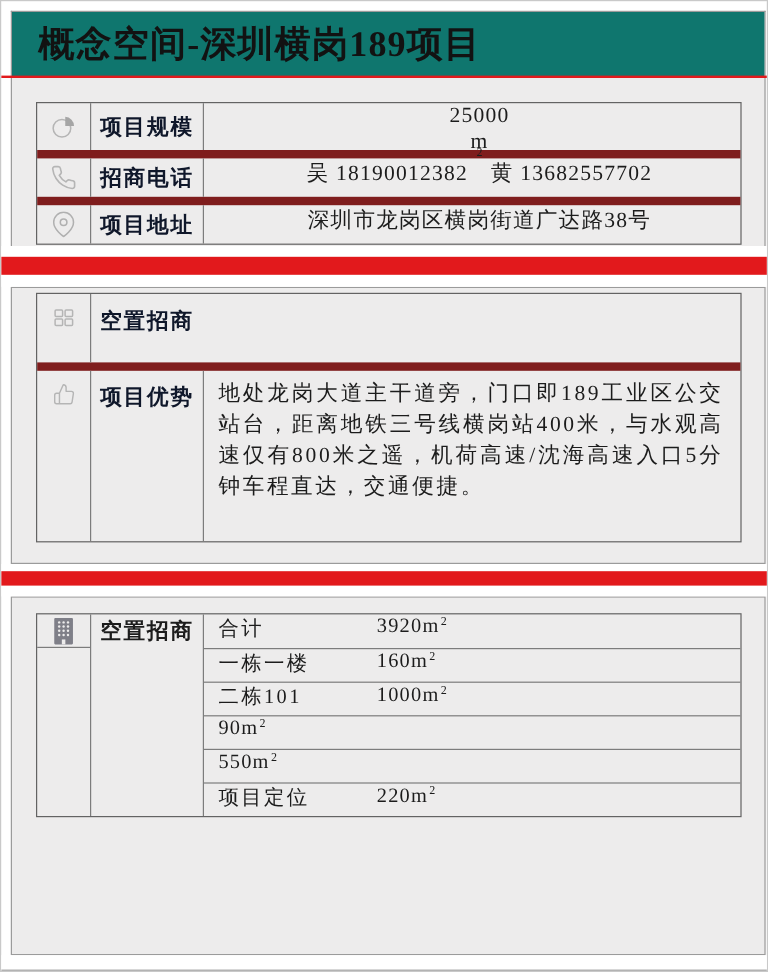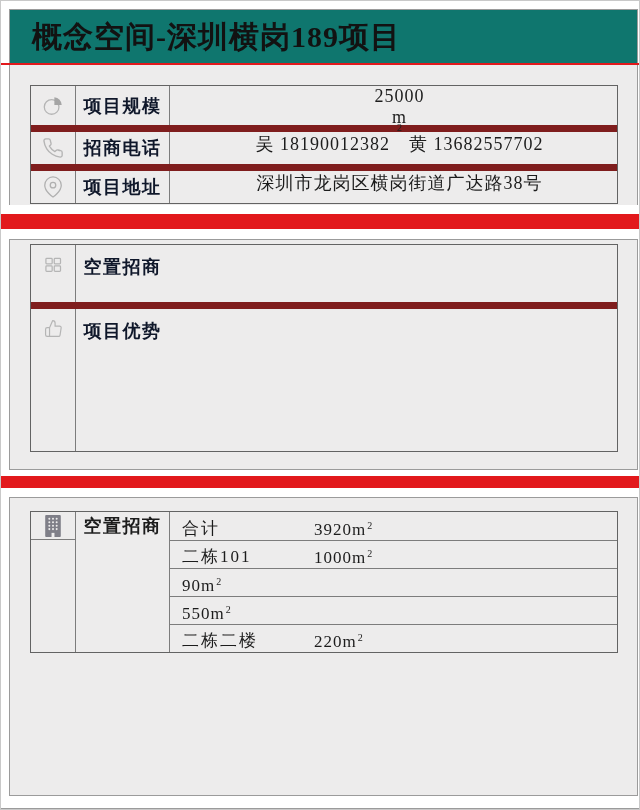--- a/index.html
+++ b/index.html
@@ -51,21 +51,21 @@
   #detailTable .cell-value{padding:5px 14px 0 12px;font-size:18px;line-height:26px;
     letter-spacing:2.2px;text-align:justify;}
   
   .v-icon-col{width:44px;flex:none;}
   .v-icon-cell{height:28px;box-sizing:border-box;border-bottom:1px solid #7c7c7c;
     display:flex;align-items:center;justify-content:center;}
   .v-label-col{width:93px;flex:none;border-left:1px solid #7c7c7c;border-right:1px solid #7c7c7c;}
   .v-label-cell{height:28px;display:flex;align-items:center;justify-content:center;
     font-weight:bold;font-size:18px;letter-spacing:1.5px;text-align:center;}
   .v-value-col{flex:1;}
-  .v-row{height:28px;box-sizing:border-box;display:flex;align-items:flex-end;
+  .v-row{height:28px;box-sizing:border-box;display:flex;align-items:flex-start;
     padding-left:12px;font-size:17px;}
   .v-row + .v-row{border-top:1px solid #7c7c7c;}
   .v-name{width:132px;letter-spacing:2px;flex:none;}
   .v-area{letter-spacing:1px;}
   .sup{font-size:10px;position:relative;top:-6px;margin-left:1px;}
   .icon svg{display:block;}
 </style>
 </head>
 <body>
 
@@ -131,20 +131,21 @@
       </div>
       <div class="cell-label">空置招商</div>
     </div>
     <div class="row row-adv">
       <div class="cell-icon icon">
         <svg width="19" height="19" viewBox="0 0 24 24" fill="none" stroke="#b5b5b5" stroke-width="1.5" stroke-linejoin="round">
           <path d="M14 9V5a3 3 0 0 0-3-3l-4 9v11h11.28a2 2 0 0 0 2-1.7l1.38-9a2 2 0 0 0-2-2.3zM7 22H4a2 2 0 0 1-2-2v-7a2 2 0 0 1 2-2h3"></path>
         </svg>
       </div>
       <div class="cell-label">项目优势</div>
+      <div class="cell-value">地处龙岗大道主干道旁，门口即189工业区公交站台，距离地铁三号线横岗站400米，与水观高速仅有800米之遥，机荷高速/沈海高速入口5分钟车程直达，交通便捷。</div>
     </div>
   </div>
 
   <div class="gap" id="gap2">
     <div class="red-bar accent-bg" style="background: rgb(226, 25, 28);"></div>
   </div>
 
   <div class="section" id="sectionC"></div>
   <div class="tbl" id="vacancyTable">
     <div class="v-icon-col">
@@ -171,31 +172,35 @@
     </div>
     <div class="v-label-col">
       <div class="v-label-cell">空置招商</div>
     </div>
     <div class="v-value-col">
       <div class="v-row">
         <span class="v-name">合计</span>
         <span class="v-area"><span>3920</span><span>m</span><span class="sup">2</span></span>
       </div>
       <div class="v-row">
+        <span class="v-name">一栋一楼</span>
+        <span class="v-area"><span>160</span><span>m</span><span class="sup">2</span></span>
+      </div>
+      <div class="v-row">
         <span class="v-name">二栋101</span>
         <span class="v-area"><span>1000</span><span>m</span><span class="sup">2</span></span>
       </div>
       <div class="v-row">
         <span class="v-area"><span>90</span><span>m</span><span class="sup">2</span></span>
       </div>
       <div class="v-row">
         <span class="v-area"><span>550</span><span>m</span><span class="sup">2</span></span>
       </div>
       <div class="v-row">
-        <span class="v-name">二栋二楼</span>
+        <span class="v-name">项目定位</span>
         <span class="v-area"><span>220</span><span>m</span><span class="sup">2</span></span>
       </div>
     </div>
   </div>
 
   <div id="footerBand">
     <div class="footer-line"></div>
   </div>
 
 </div>

